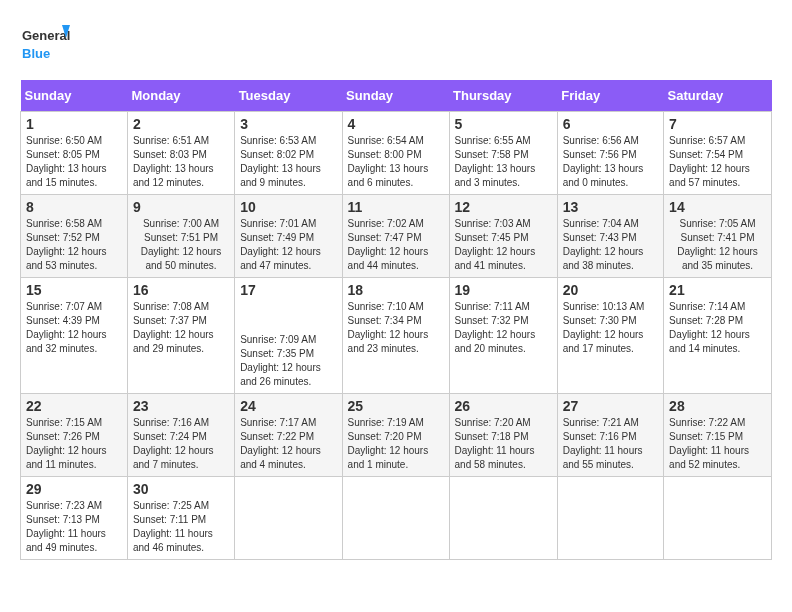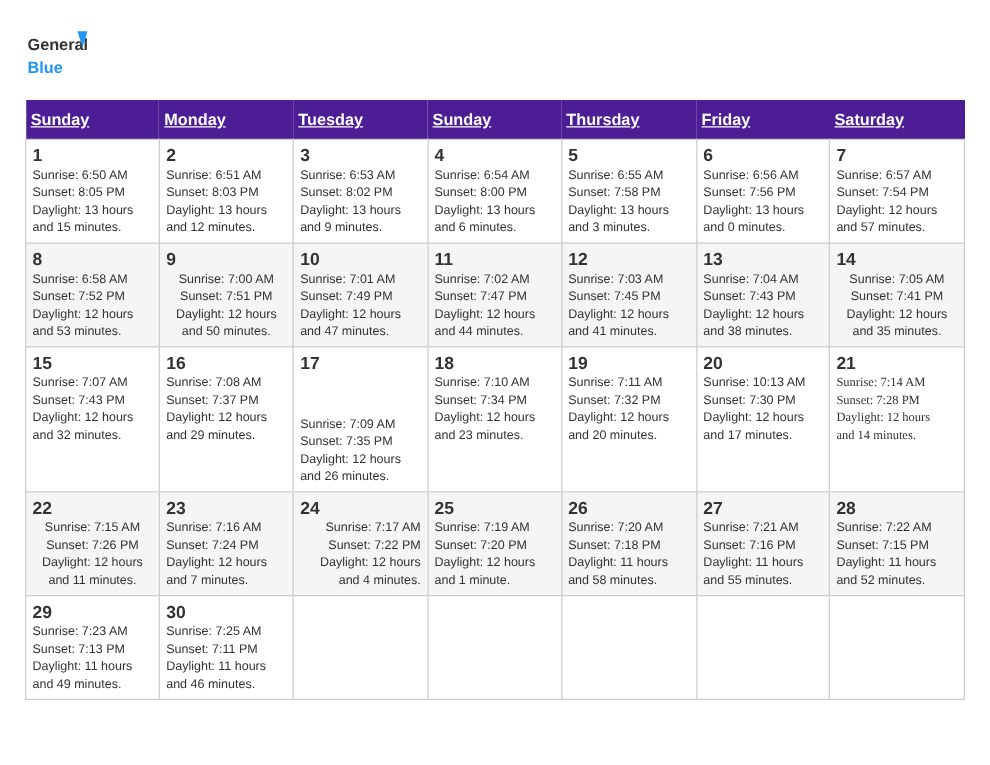--- a/index.html
+++ b/index.html
@@ -32,27 +32,26 @@
     .calendar-subtitle {
       font-size: 15px;
       color: #555;
     }
     table {
       width: 100%;
       border-collapse: collapse;
       font-size: 11px;
     }
     thead th {
-      background: #4c1d95;
+      background: #8b5cf6;
       color: #fff;
       padding: 8px 4px;
       text-align: left;
       font-size: 13px;
       font-weight: bold;
-      text-decoration: underline;
     }
     tbody tr {
       vertical-align: top;
     }
     tbody td {
       border: 1px solid #ccc;
       padding: 4px 5px;
       width: 113px;
       min-height: 70px;
       background: #fff;
@@ -206,21 +205,21 @@
           <div class="day-info" style="white-space: pre-line; text-align: center;">Sunrise: 7:05 AM
 Sunset: 7:41 PM
 Daylight: 12 hours
 and 35 minutes.</div>
         </td>
       </tr>
       <tr>
         <td>
           <span class="day-num">15</span>
           <div class="day-info" style="white-space: pre-line;">Sunrise: 7:07 AM
-Sunset: 7:43 PM
+Sunset: 4:39 PM
 Daylight: 12 hours
 and 32 minutes.</div>
         </td>
         <td>
           <span class="day-num">16</span>
           <div class="day-info" style="white-space: pre-line;">Sunrise: 7:08 AM
 Sunset: 7:37 PM
 Daylight: 12 hours
 and 29 minutes.</div>
         </td>
@@ -247,44 +246,44 @@
         </td>
         <td>
           <span class="day-num">20</span>
           <div class="day-info" style="white-space: pre-line;">Sunrise: 10:13 AM
 Sunset: 7:30 PM
 Daylight: 12 hours
 and 17 minutes.</div>
         </td>
         <td>
           <span class="day-num">21</span>
-          <div class="day-info" style="white-space: pre-line; font-family: Liberation Serif, serif;">Sunrise: 7:14 AM
+          <div class="day-info" style="white-space: pre-line;">Sunrise: 7:14 AM
 Sunset: 7:28 PM
 Daylight: 12 hours
 and 14 minutes.</div>
         </td>
       </tr>
       <tr>
         <td>
           <span class="day-num">22</span>
-          <div class="day-info" style="white-space: pre-line; text-align: center;">Sunrise: 7:15 AM
+          <div class="day-info" style="white-space: pre-line;">Sunrise: 7:15 AM
 Sunset: 7:26 PM
 Daylight: 12 hours
 and 11 minutes.</div>
         </td>
         <td>
           <span class="day-num">23</span>
           <div class="day-info" style="white-space: pre-line;">Sunrise: 7:16 AM
 Sunset: 7:24 PM
 Daylight: 12 hours
 and 7 minutes.</div>
         </td>
         <td>
           <span class="day-num">24</span>
-          <div class="day-info" style="white-space: pre-line; text-align: right;">Sunrise: 7:17 AM
+          <div class="day-info" style="white-space: pre-line;">Sunrise: 7:17 AM
 Sunset: 7:22 PM
 Daylight: 12 hours
 and 4 minutes.</div>
         </td>
         <td>
           <span class="day-num">25</span>
           <div class="day-info" style="white-space: pre-line;">Sunrise: 7:19 AM
 Sunset: 7:20 PM
 Daylight: 12 hours
 and 1 minute.</div>

